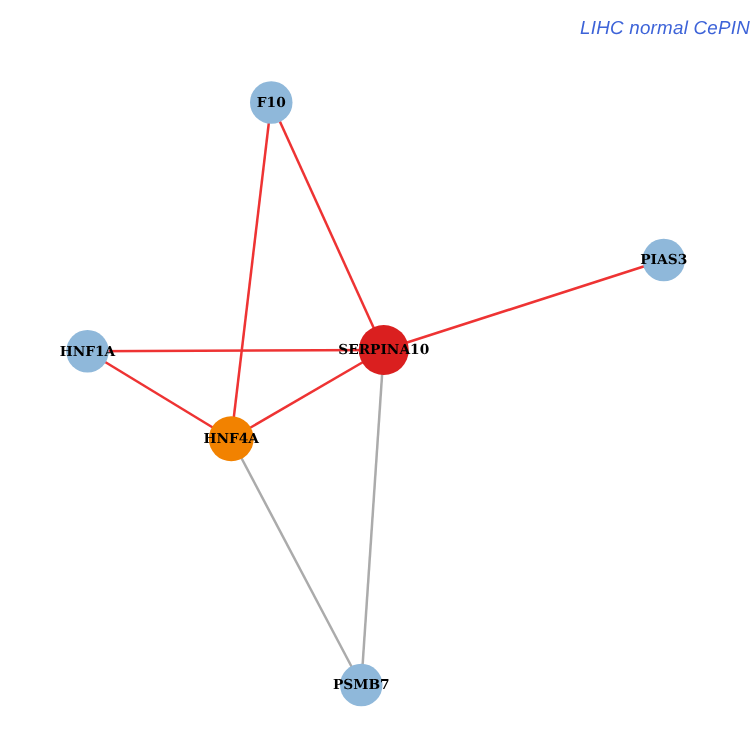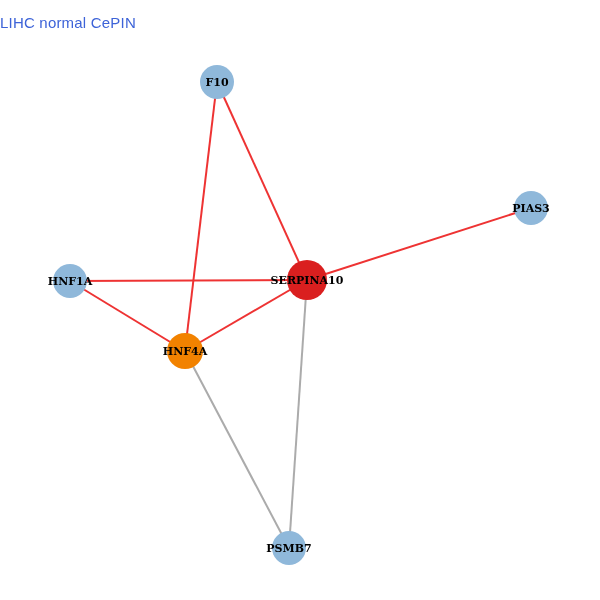--- a/index.html
+++ b/index.html
@@ -13,26 +13,27 @@
     width: 600px;
     height: 600px;
     background: #ffffff;
     overflow: hidden;
   }
   .figure-title {
     position: absolute;
     top: 14px;
     left: 0;
     width: 100%;
-    text-align: left;
+    text-align: right;
     font-size: 15px;
     font-weight: normal;
     font-family: "Liberation Sans", sans-serif;
     letter-spacing: 0.2px;
     z-index: 2;
+    font-style: italic;
   }
   #graph-svg {
     position: absolute;
     top: 0;
     left: 0;
     width: 600px;
     height: 600px;
     z-index: 1;
   }
   .node-label {

